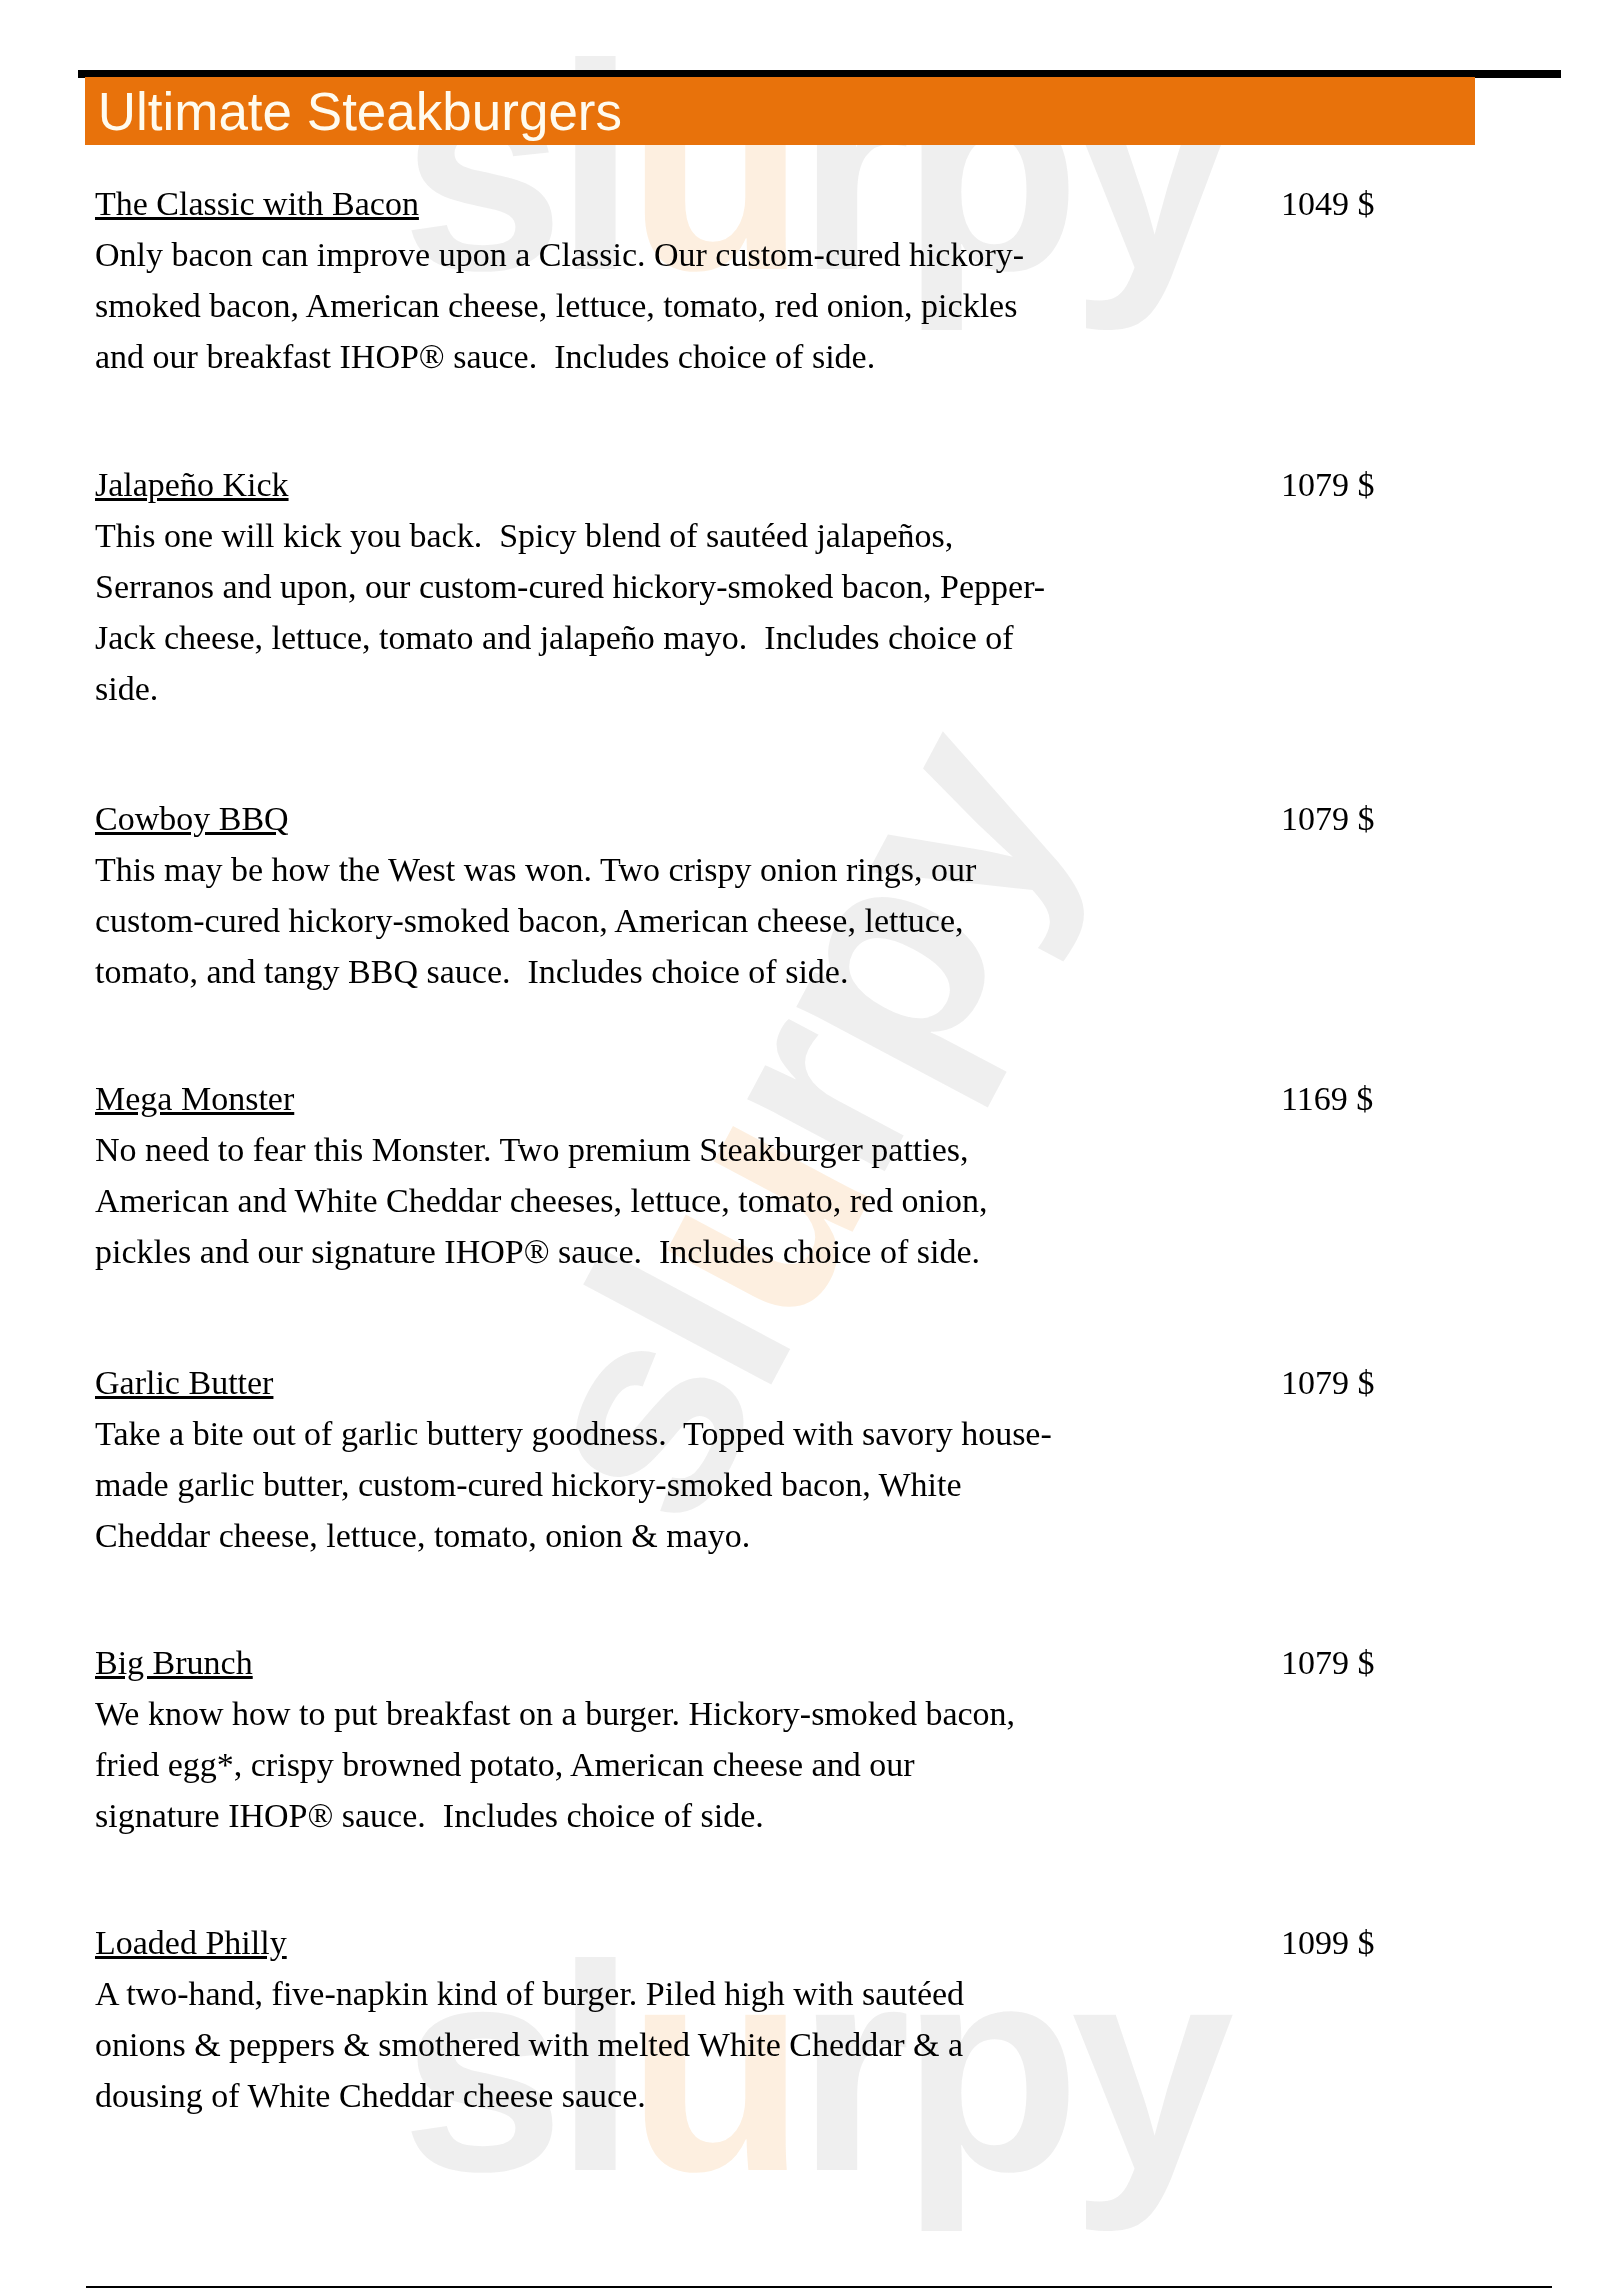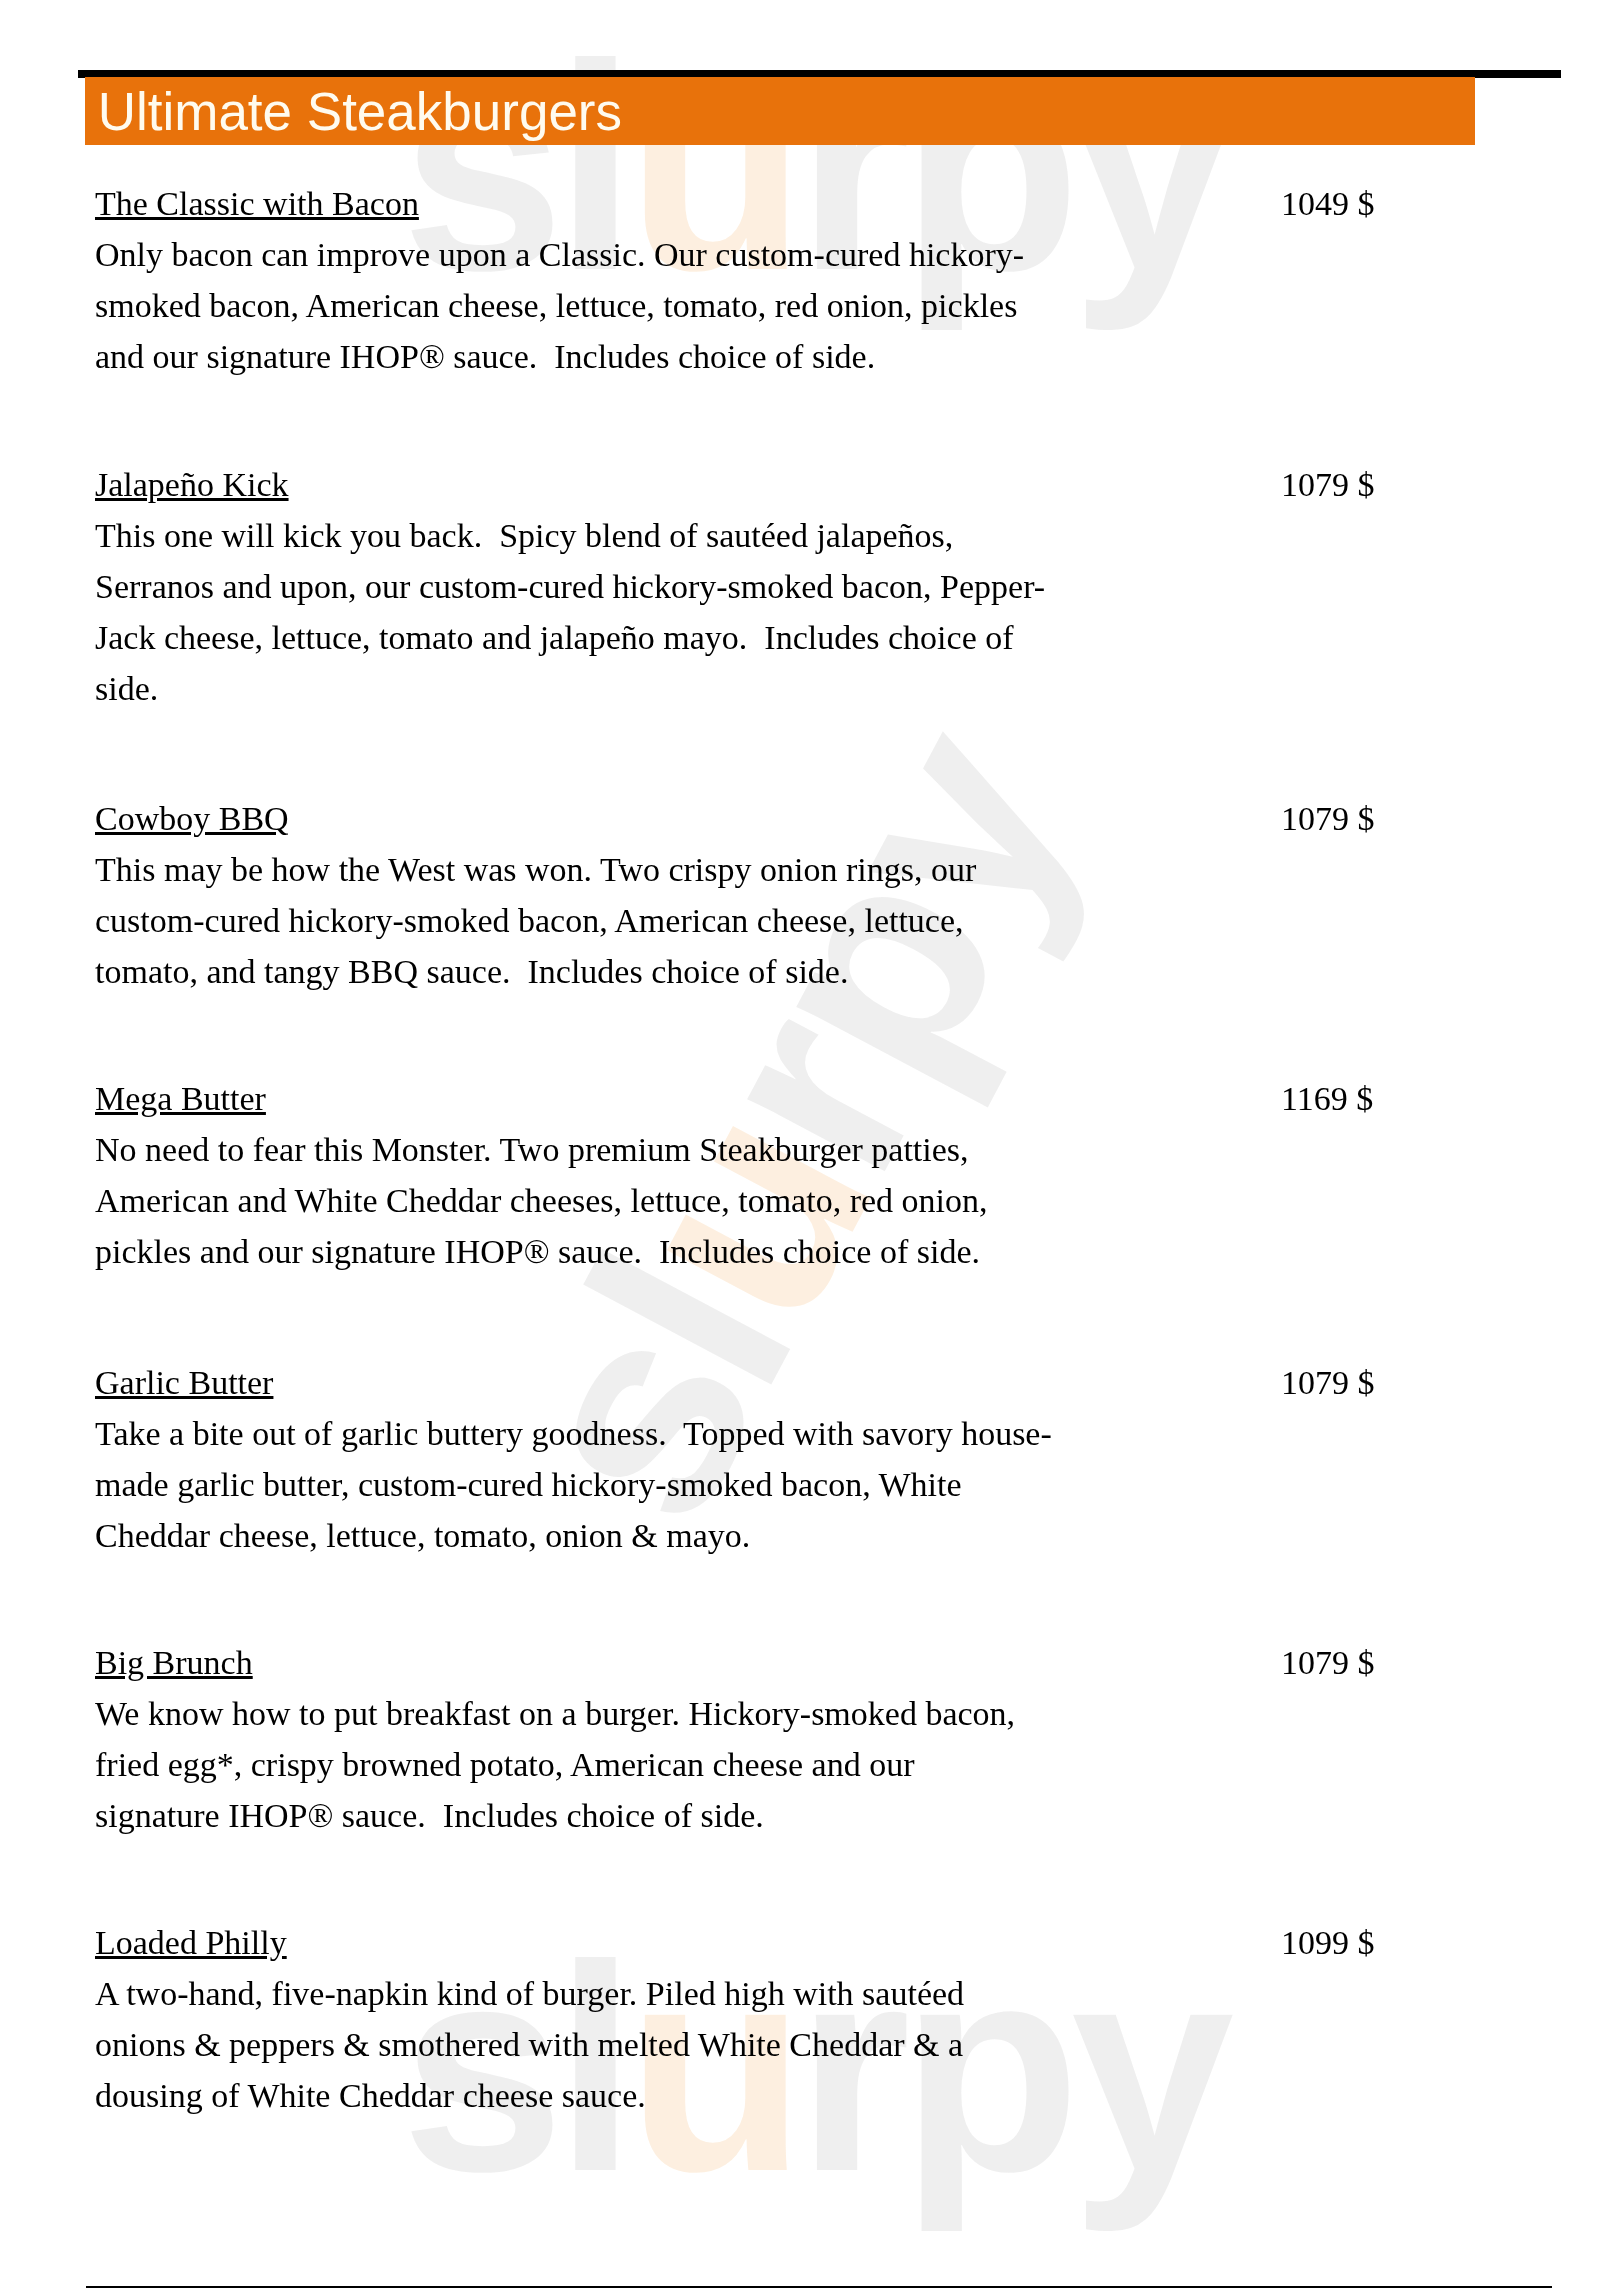--- a/index.html
+++ b/index.html
@@ -44,21 +44,21 @@
   <div class="section-header">
     <div class="section-title">Ultimate Steakburgers</div>
   </div>
 
   <div class="item" style="top:178px">
     <span class="item-name">The Classic with Bacon</span>
     <span class="item-price">1049 $</span>
     <div class="item-desc">
       <span>Only bacon can improve upon a Classic. Our custom-cured hickory-</span>
       <span>smoked bacon, American cheese, lettuce, tomato, red onion, pickles</span>
-      <span>and our signature IHOP® sauce.  Includes choice of side.</span>
+      <span>and our breakfast IHOP® sauce.  Includes choice of side.</span>
     </div>
   </div>
 
   <div class="item" style="top:459px">
     <span class="item-name">Jalapeño Kick</span>
     <span class="item-price">1079 $</span>
     <div class="item-desc">
       <span>This one will kick you back.  Spicy blend of sautéed jalapeños,</span>
       <span>Serranos and upon, our custom-cured hickory-smoked bacon, Pepper-</span>
       <span>Jack cheese, lettuce, tomato and jalapeño mayo.  Includes choice of</span>
@@ -70,21 +70,21 @@
     <span class="item-name">Cowboy BBQ</span>
     <span class="item-price">1079 $</span>
     <div class="item-desc">
       <span>This may be how the West was won. Two crispy onion rings, our</span>
       <span>custom-cured hickory-smoked bacon, American cheese, lettuce,</span>
       <span>tomato, and tangy BBQ sauce.  Includes choice of side.</span>
     </div>
   </div>
 
   <div class="item" style="top:1073px">
-    <span class="item-name">Mega Butter</span>
+    <span class="item-name">Mega Monster</span>
     <span class="item-price">1169 $</span>
     <div class="item-desc">
       <span>No need to fear this Monster. Two premium Steakburger patties,</span>
       <span>American and White Cheddar cheeses, lettuce, tomato, red onion,</span>
       <span>pickles and our signature IHOP® sauce.  Includes choice of side.</span>
     </div>
   </div>
 
   <div class="item" style="top:1357px">
     <span class="item-name">Garlic Butter</span>

